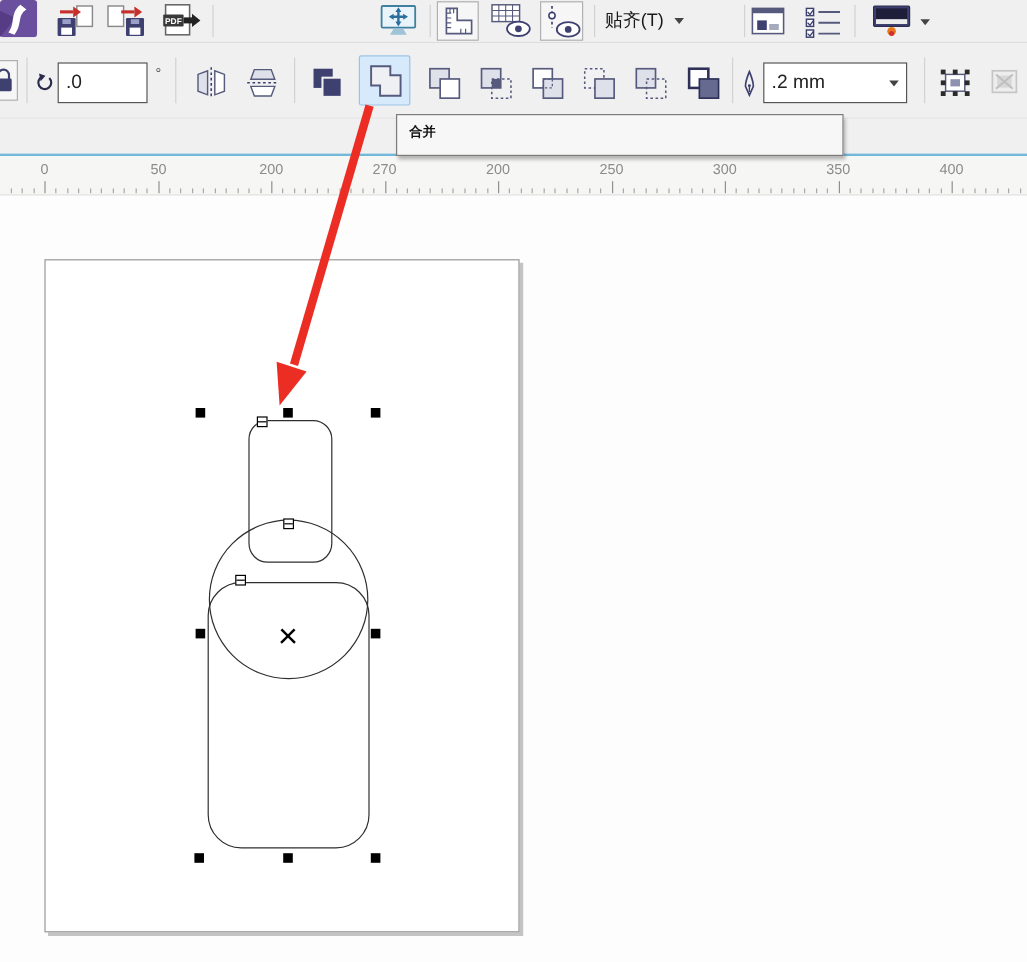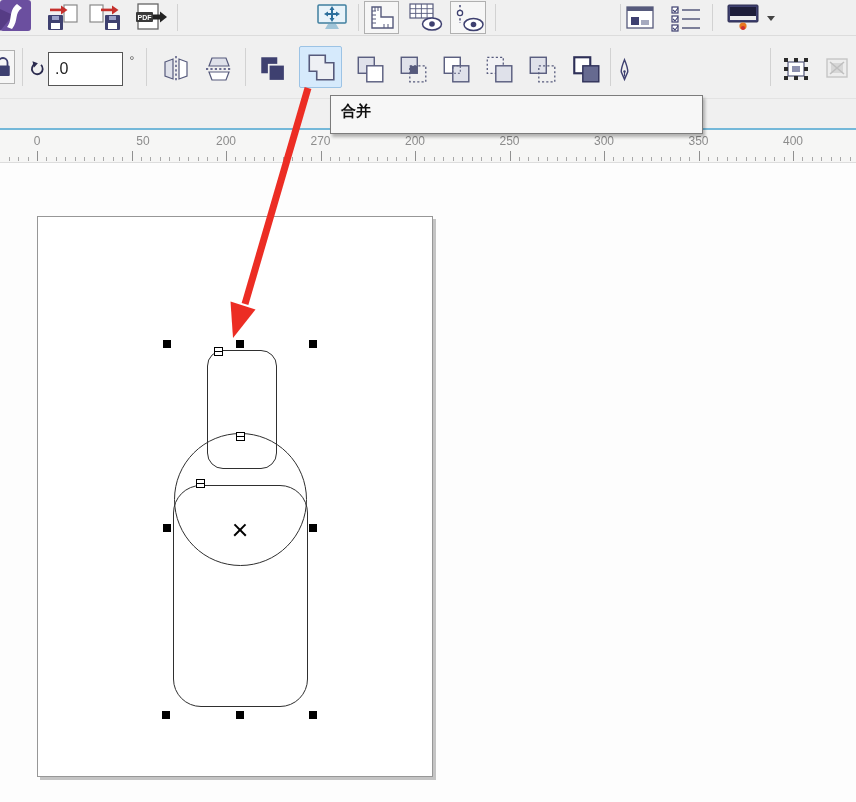--- a/index.html
+++ b/index.html
@@ -52,21 +52,21 @@
   .xmark { position:absolute; left:233px; top:360px; width:14px; height:14px; }
   .xmark::before,.xmark::after { content:""; position:absolute; left:-1px; top:6px;
     width:16px; height:2.4px; background:#000; }
   .xmark::before { transform:rotate(45deg); }
   .xmark::after { transform:rotate(-45deg); }
 
   
   .tooltip { position:absolute; left:330px; top:95px; width:373px; background:#f7f7f7;
     border:1px solid #7c7c7c; box-shadow:2px 3px 3px rgba(0,0,0,.28);
     padding:6px 10px 8px 10px; z-index:30; }
-  .tooltip .tt-title { font-size:15px; font-weight:bold; color:#111; margin-bottom:4px; }
+  .tooltip .tt-title { font-size:11px; font-weight:bold; color:#111; margin-bottom:4px; }
   .tooltip .tt-body { font-size:14.5px; color:#3c3c3c; line-height:22px; }
 
   .arrow-overlay { position:absolute; left:0; top:0; z-index:40; pointer-events:none; }
   svg text { font-family:"Liberation Sans", sans-serif; }
 </style>
 </head>
 <body>
 
 <div class="app">
 
@@ -148,20 +148,24 @@
       <svg width="33" height="30" viewBox="0 0 33 30">
         <path d="M8,2 v18" stroke="#3e4070" stroke-width="1.4" stroke-dasharray="2.2,2.2"></path>
         <circle cx="8" cy="10" r="2.6" fill="#fff" stroke="#3e4070" stroke-width="1.3"></circle>
         <ellipse cx="21.5" cy="21.5" rx="9.5" ry="6" fill="#fff" stroke="#3e4070" stroke-width="1.5"></ellipse>
         <circle cx="21.5" cy="21.5" r="2.8" fill="#3e4070"></circle>
       </svg>
     </div>
 
     <div class="sep" style="left:495px;"></div>
 
+    <div class="tb-item" style="left:504px;top:0;width:82px;height:35px;justify-content:flex-start;gap:9px;">
+      <span class="snap-text">贴齐(T)</span>
+      <span class="chev"></span>
+    </div>
 
     <div class="sep" style="left:620px;"></div>
 
     <div class="tb-item" style="left:624px;top:4px;width:32px;height:28px;">
       <svg width="30" height="26" viewBox="0 0 30 26">
         <rect x="2" y="2" width="26" height="21" fill="#fff" stroke="#565a7c" stroke-width="1.3"></rect>
         <rect x="2" y="2" width="26" height="4" fill="#565a7c"></rect>
         <rect x="6" y="12" width="8" height="8" fill="#3e4070"></rect>
         <rect x="16" y="15" width="8" height="5" fill="#a6aabf"></rect>
       </svg>
@@ -298,20 +302,24 @@
     <div class="sep" style="left:610px;"></div>
 
     <div class="tb-item" style="left:615px;top:20px;width:18px;height:28px;">
       <svg width="15" height="26" viewBox="0 0 16 26">
         <path d="M8,2 C5.5,8 4.5,12 4.5,15 L8,23 L11.5,15 C11.5,12 10.5,8 8,2 Z" fill="none" stroke="#3e4070" stroke-width="1.5"></path>
         <path d="M8,15 v5" stroke="#3e4070" stroke-width="1.2"></path>
         <circle cx="8" cy="14.5" r="1.3" fill="#3e4070"></circle>
       </svg>
     </div>
 
+    <div class="combo" style="position:absolute;left:636px;top:16px;width:120px;height:34px;border-color:#555;">
+      <span>.2 mm</span>
+      <span class="chev"></span>
+    </div>
 
     <div class="sep" style="left:770px;"></div>
 
     <div class="tb-item" style="left:777px;top:16px;width:38px;height:34px;">
       <svg width="34" height="30" viewBox="0 0 34 30">
         <rect x="9" y="8" width="16" height="14" fill="#fff" stroke="#565a7c" stroke-width="1.2"></rect>
         <rect x="13" y="12" width="8" height="6" fill="#8e92b0"></rect>
         <g fill="#2b2b2b">
           <rect x="5" y="4" width="4" height="4"></rect>
             <rect x="15" y="4" width="4" height="4"></rect>
@@ -332,21 +340,21 @@
         <path d="M10,8 L24,20 M24,8 L10,20" stroke="#666" stroke-width="1.6"></path>
       </svg>
     </div>
   </div>
 
   <div class="tb-spacer"></div>
   <div class="blue-line"></div>
 
   <div class="ruler">
     <span class="num" style="left:37px;">0</span>
-    <span class="num" style="left:143px;text-align:right;">50</span>
+    <span class="num" style="left:132px;text-align:right;">50</span>
     <span class="num" style="left:226px;">200</span>
     <span class="num" style="left:320.5px;">270</span>
     <span class="num" style="left:415px;">200</span>
     <span class="num" style="left:509.5px;">250</span>
     <span class="num" style="left:604px;">300</span>
     <span class="num" style="left:698.5px;">350</span>
     <span class="num" style="left:793px;">400</span>
   <div class="tick" style="left: 8.65px;"></div>
       <div class="tick" style="left: 18.1px;"></div>
       <div class="tick" style="left: 27.55px;"></div>

